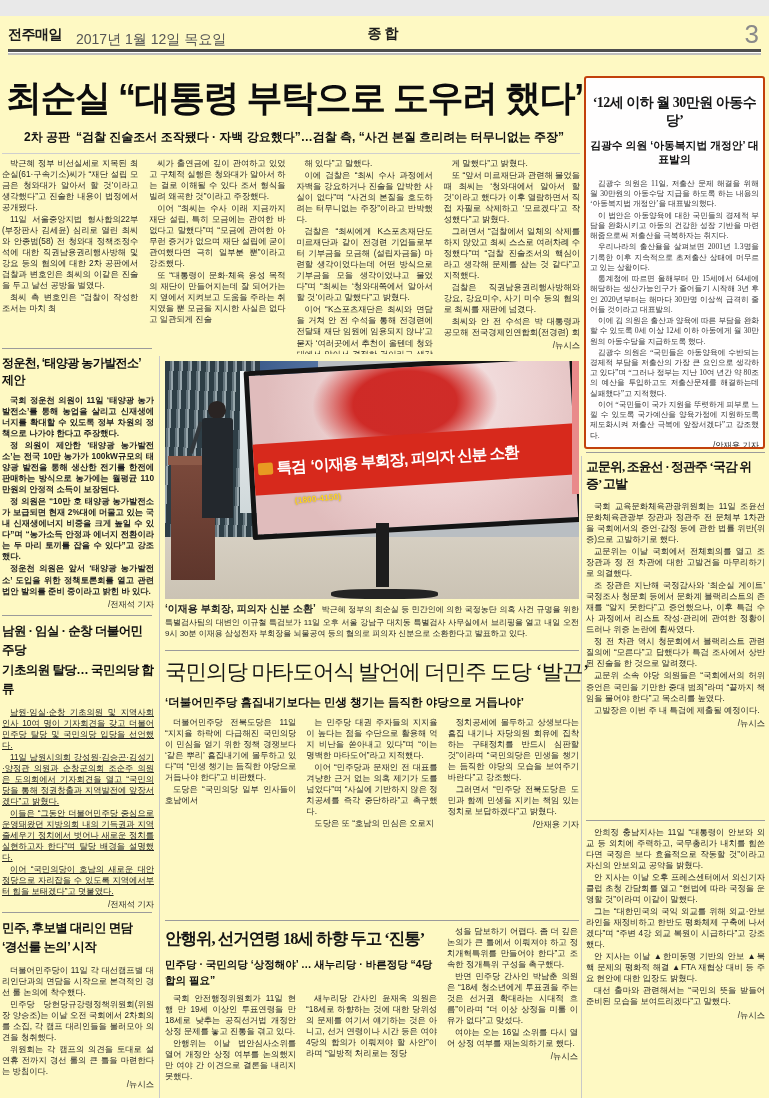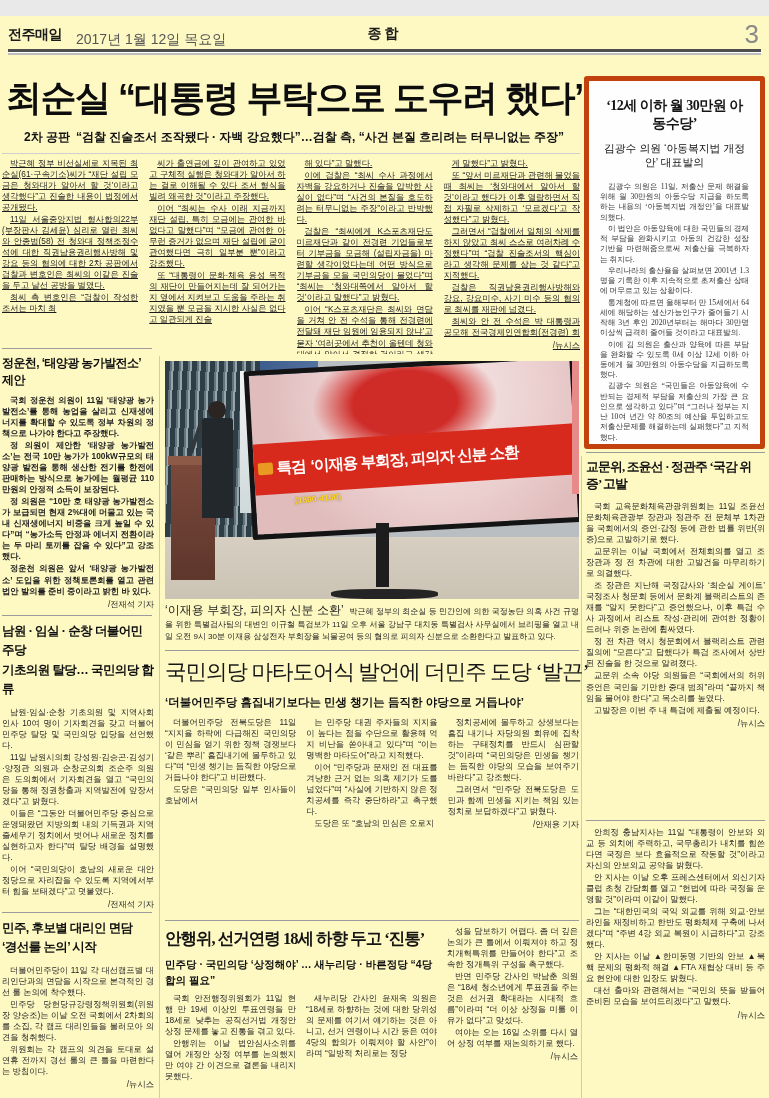--- a/index.html
+++ b/index.html
@@ -19,21 +19,21 @@
   .serif{font-family:"Liberation Serif","DejaVu Serif",serif;}
   .byline{font-size:8.3px;text-align:right;color:#242424;margin-top:1px;}
   .rule-h{position:absolute;height:1px;background:#9b9b9b;}
   .rule-v{position:absolute;width:1px;background:#c9c9c9;}
   
   .lead-headline{position:absolute;left:6px;top:58px;width:574px;font-size:36px;font-weight:bold;
      letter-spacing:-1.5px;white-space:nowrap;color:#0d0d0d;}
   .lead-subhead{position:absolute;left:24px;top:113px;width:574px;font-size:12px;font-weight:bold;
      color:#111;white-space:nowrap;overflow:hidden;}
   .lead-subhead .sub-label{margin-right:6px;}
-  .lead-body{position:absolute;left:2px;top:142px;width:578px;height:196px;display:flex;gap:11px;text-decoration:underline;}
+  .lead-body{position:absolute;left:2px;top:142px;width:578px;height:196px;display:flex;gap:11px;}
   .lead-body .col{flex:1;overflow:hidden;}
   
   .rail{position:absolute;left:2px;width:152px;}
   .h-sm{font-size:12px;font-weight:bold;letter-spacing:-.6px;color:#101010;margin:0 0 6px 0;}
   .h-2line{font-size:12.5px;font-weight:bold;letter-spacing:-.6px;line-height:1.55;color:#101010;margin:0 0 7px 0;}
   
   .photo{position:absolute;left:165px;top:345px;width:414px;height:238px;overflow:hidden;background:#b9bec2;}
   .ph-blinds{position:absolute;left:0;top:0;width:27%;height:78%;
      background:repeating-linear-gradient(93deg,#2e3e46 0 5px,#64747c 5px 7px,#98a6ac 7px 9px);}
   .ph-window{position:absolute;left:18%;top:4%;width:5%;height:60%;background:linear-gradient(#f2f5f6,#cfd8da);}
@@ -55,39 +55,39 @@
      color:#fff;font-weight:bold;font-size:15.5px;letter-spacing:-1px;white-space:nowrap;overflow:hidden;}
   .ph-banner-logo{display:inline-block;width:15px;height:12px;background:#e89a22;border-radius:2px;margin-right:4px;flex:none;}
   .ph-banner-label{margin-right:5px;}
   .ph-phone{position:absolute;left:12%;top:76%;color:#ffd51e;font-size:8.5px;font-weight:bold;
      transform:rotate(-2deg);text-shadow:0 0 2px rgba(0,0,0,.4);}
   .ph-stand{position:absolute;left:51%;top:68%;width:3.2%;height:27%;background:#1d1d1d;}
   .ph-base{position:absolute;left:40%;bottom:0;width:26%;height:4%;background:#242424;border-radius:40%;}
   .ph-pinkstrip{position:absolute;right:0;top:0;width:1.6%;height:56%;background:#e98a8a;}
   .caption{position:absolute;left:165px;top:586px;width:414px;font-size:8px;line-height:1.45;
      text-align:justify;color:#242424;}
-  .caption .cap-title{font-weight:normal;font-size:12px;margin-right:6px;}
+  .caption .cap-title{font-weight:bold;font-size:10px;margin-right:6px;}
   
   .c-art1-h{position:absolute;left:165px;top:641px;width:414px;font-size:21.5px;letter-spacing:-1px;
      font-weight:500;color:#151515;white-space:nowrap;}
   .c-art1-sub{position:absolute;left:165px;top:679px;width:414px;font-size:11.5px;font-weight:bold;color:#111;white-space:nowrap;overflow:hidden;}
   .c-art1-body{position:absolute;left:165px;top:701px;width:414px;height:196px;display:flex;gap:10px;}
   .c-art1-body .col{flex:1;overflow:hidden;}
   .c-art2-h{position:absolute;left:165px;top:912px;width:272px;font-size:16.5px;font-weight:bold;
      letter-spacing:-1px;color:#141414;white-space:nowrap;overflow:hidden;}
   .c-art2-sub{position:absolute;left:165px;top:941px;width:272px;font-size:10.5px;font-weight:bold;
      line-height:1.5;color:#111;}
   .c-art2-cols12{position:absolute;left:165px;top:977px;width:272px;height:114px;display:flex;gap:10px;}
   .c-art2-cols12 .col{flex:1;overflow:hidden;}
   .c-art2-col3{position:absolute;left:447px;top:910px;width:131px;height:182px;overflow:hidden;}
   
   .side-box{position:absolute;left:584px;top:60px;width:181px;height:373px;box-sizing:border-box;
-     border:5px solid #c2410c;border-radius:3px;background:#fffefe;padding:12px 11px 8px;overflow:hidden;}
+     border:2px solid #c2410c;border-radius:3px;background:#fffefe;padding:12px 4px 8px;overflow:hidden;}
   .side-box-title{text-align:center;font-size:14px;font-weight:600;letter-spacing:-.5px;color:#151515;margin:4px 0 9px;}
-  .side-box-sub{text-align:center;font-size:10.8px;font-weight:normal;color:#111;margin:0 0 12px;}
+  .side-box-sub{text-align:center;font-size:10.8px;font-weight:bold;color:#111;margin:0 0 12px;}
   .side-box .bt{font-size:7.7px;line-height:1.33;color:#333;}
   .r-art{position:absolute;left:586px;width:179px;}
   .h-serif-sm{font-size:12.8px;font-weight:600;letter-spacing:-.8px;color:#141414;margin:0 0 8px;}
   .h-gothic-sm{font-size:11.3px;font-weight:bold;letter-spacing:-.6px;color:#141414;margin:0 0 8px;}
 </style>
 </head>
 <body>
 
 <div class="page">
 
@@ -111,21 +111,21 @@
         <p>최씨 측 변호인은 “검찰이 작성한 조서는 마치 최</p>
       </div>
     <div class="col bt">
         <p>씨가 출연금에 깊이 관여하고 있었고 구체적 실행은 청와대가 알아서 하는 걸로 이해될 수 있다 조서 형식을 빌려 왜곡한 것”이라고 주장했다.</p>
         <p>이어 “최씨는 수사 이래 지금까지 재단 설립, 특히 모금에는 관여한 바 없다고 말했다”며 “모금에 관여한 아무런 증거가 없으며 재단 설립에 굳이 관여했다면 극히 일부분 뿐”이라고 강조했다.</p>
         <p>또 “대통령이 문화·체육 융성 목적의 재단이 만들어지는데 잘 되어가는지 옆에서 지켜보고 도움을 주라는 취지였을 뿐 모금을 지시한 사실은 없다고 일관되게 진술</p>
       </div>
     <div class="col bt">
         <p>해 있다”고 말했다.</p>
         <p>이에 검찰은 “최씨 수사 과정에서 자백을 강요하거나 진술을 압박한 사실이 없다”며 “사건의 본질을 호도하려는 터무니없는 주장”이라고 반박했다.</p>
-        <p>검찰은 “최씨에게 K스포츠재단도 미르재단과 같이 전경련 기업들로부터 기부금을 모금해 (설립자금을) 마련할 생각이었다는데 어떤 방식으로 기부금을 모을 국민의당이 물었다”며 “최씨는 ‘청와대쪽에서 알아서 할 것’이라고 말했다”고 밝혔다.</p>
+        <p>검찰은 “최씨에게 K스포츠재단도 미르재단과 같이 전경련 기업들로부터 기부금을 모금해 (설립자금을) 마련할 생각이었다는데 어떤 방식으로 기부금을 모을 생각이었냐고 물었다”며 “최씨는 ‘청와대쪽에서 알아서 할 것’이라고 말했다”고 밝혔다.</p>
         <p>이어 “K스포츠재단은 최씨와 면담을 거쳐 안 전 수석을 통해 전경련에 전달돼 재단 임원에 임용되지 않냐’고 묻자 ‘여러곳에서 추천이 올텐데 청와대에서 알아서 결정한 것이라고 생각한다’고 답했다”며 “2가지 질문에 동일하게 자신은 잘 모르지만 청와대가 알아서 한 것이라고 명확하</p>
       </div>
     <div class="col">
       <div class="bt" style="max-height:181px;">
           <p>게 말했다”고 밝혔다.</p>
           <p>또 “앞서 미르재단과 관련해 물었을 때 최씨는 ‘청와대에서 알아서 할 것’이라고 했다가 이후 열람하면서 직접 자필로 삭제하고 ‘모르겠다’고 작성했다”고 밝혔다.</p>
           <p>그러면서 “검찰에서 일체의 삭제를 하지 않았고 최씨 스스로 여러차례 수정했다”며 “검찰 진술조서의 핵심이라고 생각해 문제를 삼는 것 같다”고 지적했다.</p>
           <p>검찰은 직권남용권리행사방해와 강요, 강요미수, 사기 미수 등의 혐의로 최씨를 재판에 넘겼다.</p>
           <p>최씨와 안 전 수석은 박 대통령과 공모해 전국경제인연합회(전경련) 회원사인 대기업을 상대로 미르·K스포츠재단 설립 과정에서 총 774억원의 출연금을 강제로 내도록 했다는 혐의 등을 받고 있다.</p>
         </div>
@@ -147,21 +147,21 @@
       </div>
     <div class="byline">/전재석 기자</div>
   </div>
 
   <div class="rule-h" style="left:2px;top:599px;width:150px;"></div>
   <div class="rail" style="top:606px;">
     <div class="h-2line">
       <span>남원 · 임실 · 순창 더불어민주당</span><br>
       <span>기초의원 탈당… 국민의당 합류</span>
     </div>
-    <div class="bt" style="max-height:228px;">
+    <div class="bt" style="max-height:228px;text-decoration:underline;">
         <p>남원·임실·순창 기초의원 및 지역사회인사 10여 명이 기자회견을 갖고 더불어민주당 탈당 및 국민의당 입당을 선언했다.</p>
         <p>11일 남원시의회 강성원·김승곤·김성기·양정관 의원과 순창군의회 조순주 의원은 도의회에서 기자회견을 열고 “국민의당을 통해 정권창출과 지역발전에 앞장서겠다”고 밝혔다.</p>
         <p>이들은 “그동안 더불어민주당 중심으로 운영돼왔던 지방의회 내의 기득권과 지역 줄세우기 정치에서 벗어나 새로운 정치를 실현하고자 한다”며 탈당 배경을 설명했다.</p>
         <p>이어 “국민의당이 호남의 새로운 대안정당으로 자리잡을 수 있도록 지역에서부터 힘을 보태겠다”고 덧붙였다.</p>
       </div>
     <div class="byline">/전재석 기자</div>
   </div>
 
   <div class="rule-h" style="left:2px;top:896px;width:150px;"></div>
   <div class="rail" style="top:903px;">

